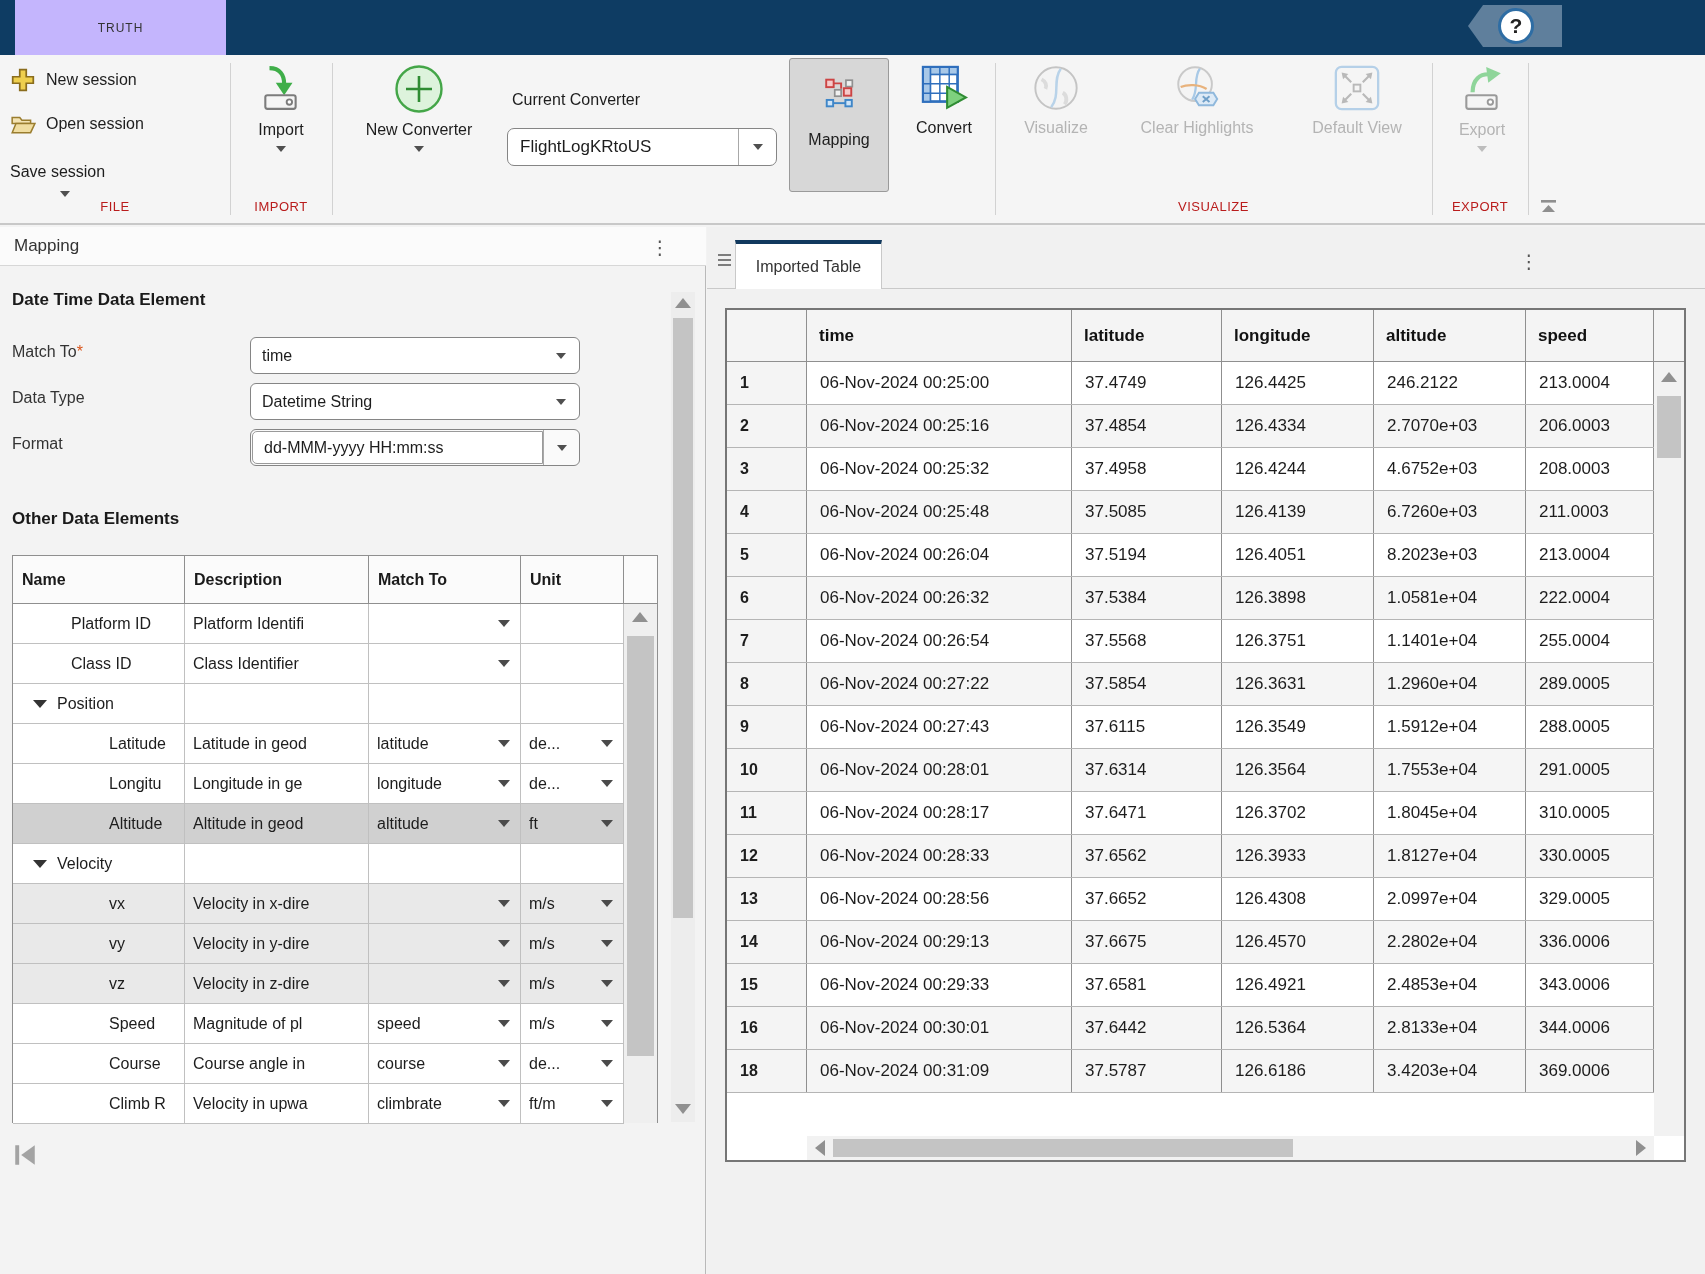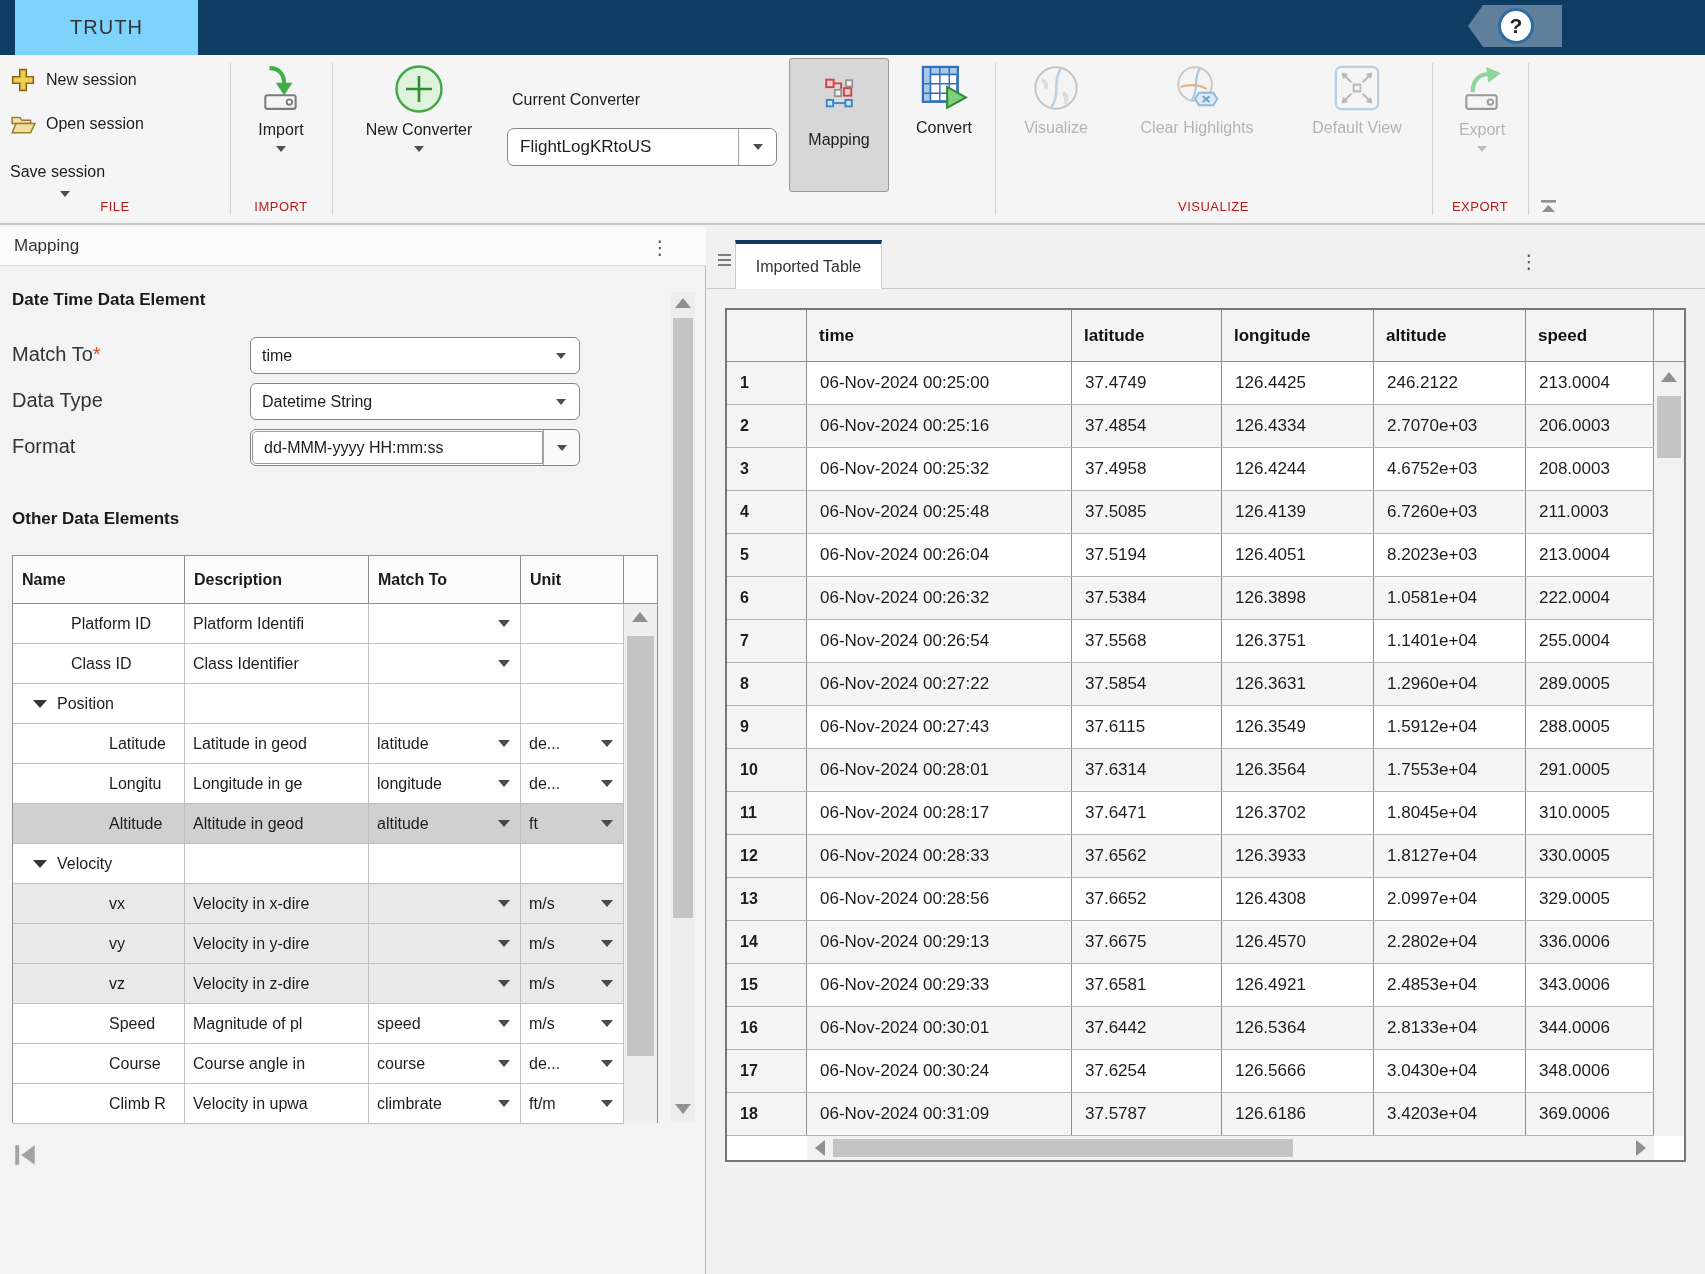--- a/index.html
+++ b/index.html
@@ -3,23 +3,23 @@
 <meta charset="utf-8">
 <style>
   * { margin:0; padding:0; box-sizing:border-box; }
   html,body { width:1705px; height:1274px; overflow:hidden;
     font-family:"Liberation Sans","DejaVu Sans",sans-serif; background:#f3f3f3; }
   .abs { position:absolute; }
   #app { position:relative; width:1705px; height:1274px; }
 
   
   #tabbar { left:0; top:0; width:1705px; height:55px; background:#0e3c63; }
-  #truth-tab { left:15px; top:0; width:183px; height:55px; background:#7dd3fc;
+  #truth-tab { left:15px; top:0; width:211px; height:55px; background:#c4b5fd;
     display:flex; align-items:center; justify-content:center;
-    font-size:20px; letter-spacing:1px; color:#333; }
+    font-size:12px; letter-spacing:1px; color:#333; }
   #help-banner { left:1468px; top:5px; width:94px; height:42px; background:#5f7f9c;
     clip-path:polygon(0 50%,16% 0,100% 0,100% 100%,16% 100%); }
   #help-btn { left:1498px; top:8px; width:36px; height:36px; border-radius:50%;
     background:#fff; border:3px solid #2e6da4; display:flex; align-items:center;
     justify-content:center; font-size:21px; font-weight:bold; color:#222; }
   #ribbon { left:0; top:55px; width:1705px; height:170px; background:#f5f5f5;
     border-bottom:2px solid #c8c8c8; }
   .vdiv { top:8px; width:1px; height:152px; background:#d2d2d2; }
   .section-label { top:144px; height:20px; font-size:13px; color:#b91c1c;
     letter-spacing:0.5px; text-align:center; }
@@ -44,21 +44,21 @@
   #left-panel { left:0; top:0; width:706px; height:1047px; background:#f3f3f3;
     border-right:1px solid #b9b9b9; }
   #left-header { left:0; top:0; width:706px; height:39px; background:#fbfbfb;
     border-bottom:1px solid #d7d7d7; display:flex; align-items:center; }
   #left-title { padding-left:14px; font-size:17px; color:#333; }
   .menu-dots { width:20px; height:28px; display:flex; align-items:center;
     justify-content:center; font-size:19px; color:#555; }
   #left-menu { left:650px; top:6px; }
 
   .heading { font-size:17px; font-weight:bold; color:#1a1a1a; }
-  .fieldlabel { font-size:20px; color:#333;text-align:center; }
+  .fieldlabel { font-size:16px; color:#333;text-align:center; }
   .req { color:#d95319; }
   .combo { width:330px; height:37px; background:#fff; border:1px solid #858585;
     border-radius:6px; display:flex; align-items:center; }
   .combo .val { flex:1; padding-left:11px; font-size:16px; color:#1d1d1d;
     white-space:nowrap; overflow:hidden; }
   .combo .caret { width:36px; display:flex; justify-content:center; }
   .combo.editable { background:#fafafa; }
   .combo.editable .val { height:33px; margin-left:1px; background:#fff;
     border:1px solid #9a9a9a; border-radius:5px 0 0 5px; display:flex; align-items:center; }
   .combo.editable .caret { border-left:1px solid #a8a8a8; height:100%; align-items:center; display:flex; }
@@ -686,28 +686,20 @@
               <div class="rcell">343.0006</div>
             </div>
             <div class="rrow even">
               <div class="rcell rnum">16</div>
               <div class="rcell">06-Nov-2024 00:30:01</div>
               <div class="rcell">37.6442</div>
               <div class="rcell">126.5364</div>
               <div class="rcell">2.8133e+04</div>
               <div class="rcell">344.0006</div>
             </div>
-            <div class="rrow">
-              <div class="rcell rnum">17</div>
-              <div class="rcell">06-Nov-2024 00:30:24</div>
-              <div class="rcell">37.6254</div>
-              <div class="rcell">126.5666</div>
-              <div class="rcell">3.0430e+04</div>
-              <div class="rcell">348.0006</div>
-            </div>
             <div class="rrow even">
               <div class="rcell rnum">18</div>
               <div class="rcell">06-Nov-2024 00:31:09</div>
               <div class="rcell">37.5787</div>
               <div class="rcell">126.6186</div>
               <div class="rcell">3.4203e+04</div>
               <div class="rcell">369.0006</div>
             </div>
           </div>
         <div id="rtable-vscroll" class="abs">

